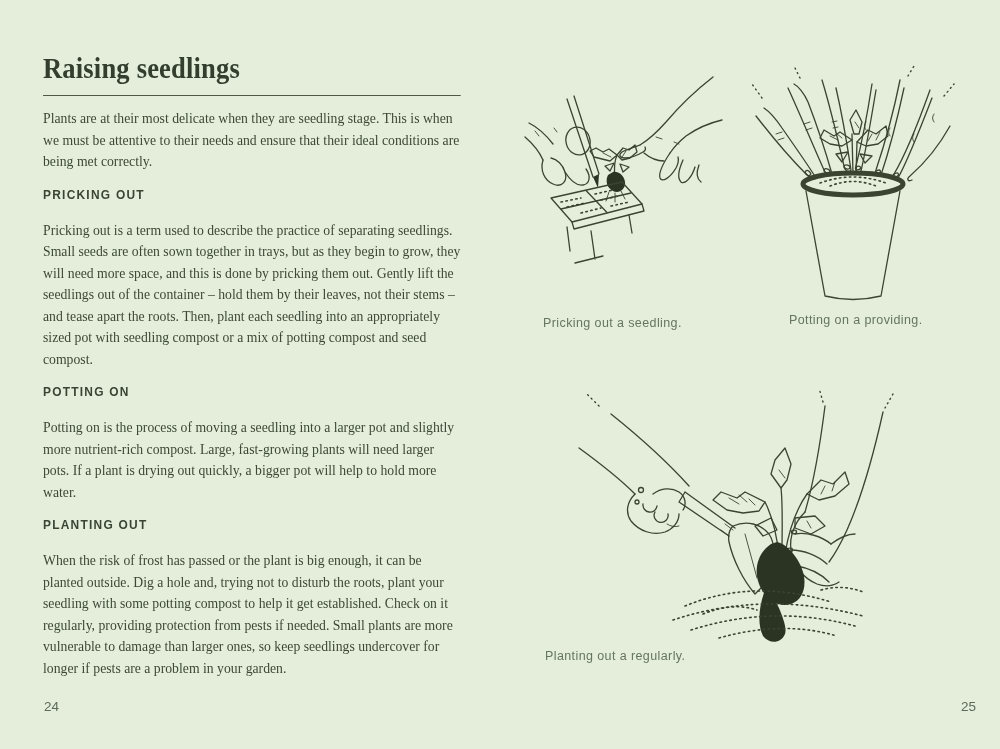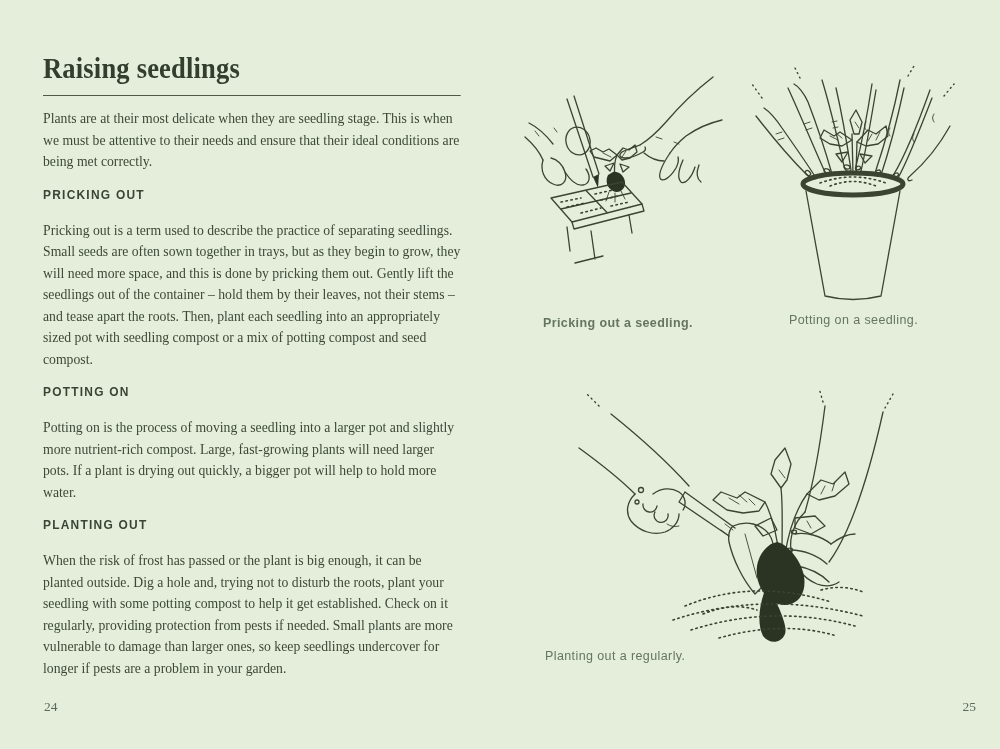--- a/index.html
+++ b/index.html
@@ -49,21 +49,21 @@
   
   .caption{
     position:absolute;
     font-family:"Liberation Sans", sans-serif;
     font-size:12.5px;
     letter-spacing:0.4px;
     color:#66755f;
   }
   .folio{
     position:absolute;top:699px;
-    font-family:Liberation Serif, serif;
+    font-family:Liberation Sans, sans-serif;
     font-size:13.5px;
     color:#5c6a57;
   }
   .folio.left{ left:44px; }
   .folio.right{ right:52px; }
   
   .fig{ position:absolute; }
   .fig svg path, .fig svg ellipse, .fig svg circle, .fig svg line{
     fill:none;
     stroke:#3a4431;
@@ -207,20 +207,20 @@
       <path d="M238,140 L222,148 L230,158 L244,152 Z"></path>
       <path class="thin" d="M196,120 l10,6 M206,117 l8,7 M216,121 l6,6 M246,92 l6,8 M292,108 l-4,8 M302,104 l-3,9 M274,143 l4,7"></path>
 
       <path class="ink" d="M238,166 C226,174 220,190 226,206 C232,222 246,230 258,226 C270,222 274,208 270,194 C266,180 254,166 244,164 Z"></path>
       <path class="ink" d="M232,212 C226,228 224,246 230,258 C236,266 248,266 252,256 C254,250 250,240 246,230 C242,222 238,216 236,212 Z"></path>
 
       <path class="stipple" d="M152,228 Q220,200 298,224 M140,242 Q230,212 330,238 M158,252 Q240,226 322,248 M186,260 Q250,242 304,258 M288,212 Q310,206 330,214 M170,236 Q200,224 224,232"></path>
     </svg>
   </div>
 
-  <div class="caption" style="left:543px;top:316px;font-weight:bold;">Pricking out a seedling.</div>
-  <div class="caption" style="left:789px;top:313px;">Potting on a seedling.</div>
+  <div class="caption" style="left:543px;top:316px;">Pricking out a seedling.</div>
+  <div class="caption" style="left:789px;top:313px;">Potting on a providing.</div>
   <div class="caption" style="left:545px;top:649px;">Planting out a regularly.</div>
 
   <div class="folio left">24</div>
   <div class="folio right">25</div>
 
 </div>
 
 </body></html>

